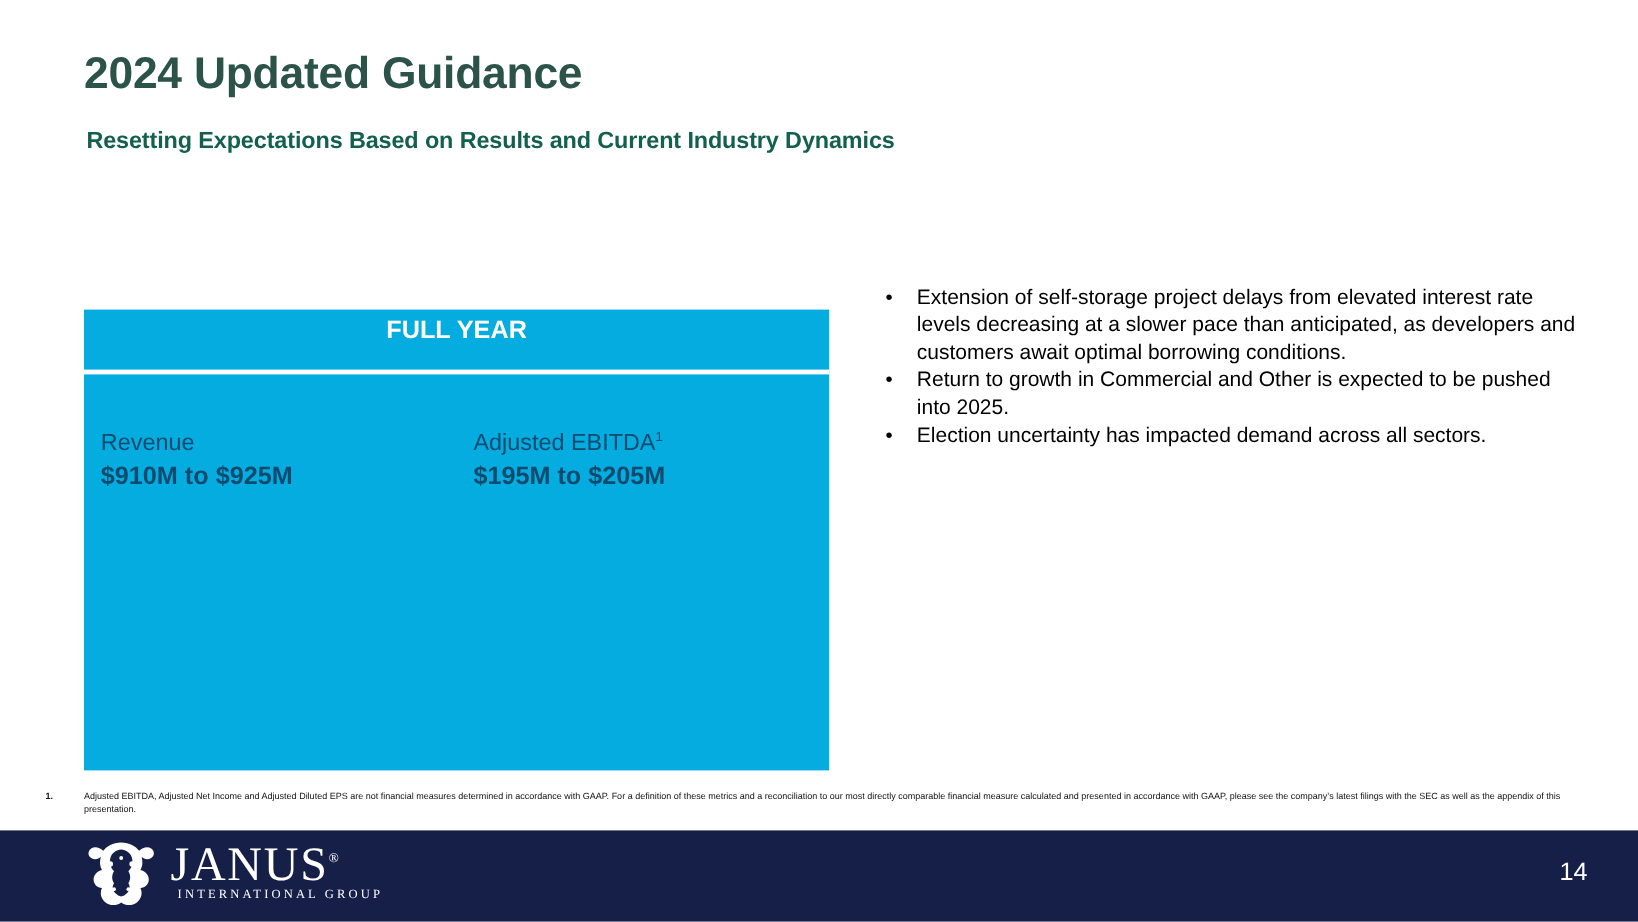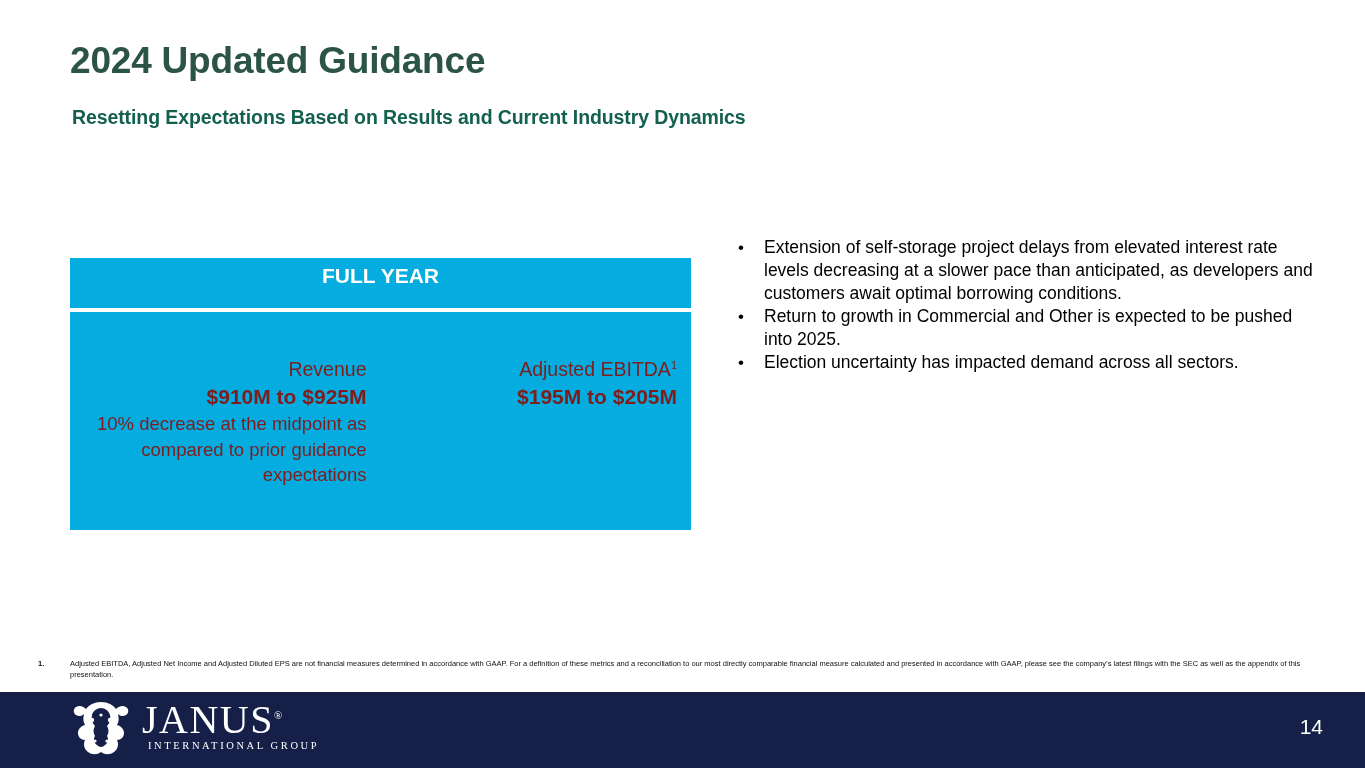--- a/index.html
+++ b/index.html
@@ -37,21 +37,21 @@
     letter-spacing: -0.1px;
     white-space: nowrap;
   }
 
   
   #guidance-box {
     position: absolute;
     left: 70px;
     top: 258px;
     width: 621px;
-    height: 272px;
+    height: 384px;
     background: #05ace0;
     box-sizing: border-box;
   }
   #guidance-box-header {
     height: 54px;
     padding-top: 5px;
     box-sizing: border-box;
     text-align: center;
     color: #ffffff;
     border-bottom: 4px solid #ffffff;
@@ -65,22 +65,22 @@
     font-size: 21px;
     font-weight: bold;
     line-height: 27px;
   }
   #guidance-columns {
     display: flex;
     padding-top: 44px;
   }
   .gb-col {
     flex: 1 1 50%;
-    text-align: right;
-    color: #7f1d1d;
+    text-align: left;
+    color: #0c4a6e;
     padding: 0 14px;
     box-sizing: border-box;
   }
   .gb-col-label {
     font-size: 19.5px;
     line-height: 27px;
     font-weight: normal;
   }
   .gb-col-label sup {
     font-size: 11px;
@@ -229,21 +229,20 @@
     <div class="gb-header-line1">FULL YEAR</div>
   </div>
 
   <div id="guidance-columns">
 
     <div class="gb-col">
       <div class="gb-col-label">
         <span>Revenue</span><sup></sup>
       </div>
       <div class="gb-col-value">$910M to $925M</div>
-      <div class="gb-col-note">10% decrease at the midpoint as compared to prior guidance expectations</div>
     </div>
 
     <div class="gb-col">
       <div class="gb-col-label">
         <span>Adjusted EBITDA</span><sup>1</sup>
       </div>
       <div class="gb-col-value">$195M to $205M</div>
     </div>
 
   </div>

